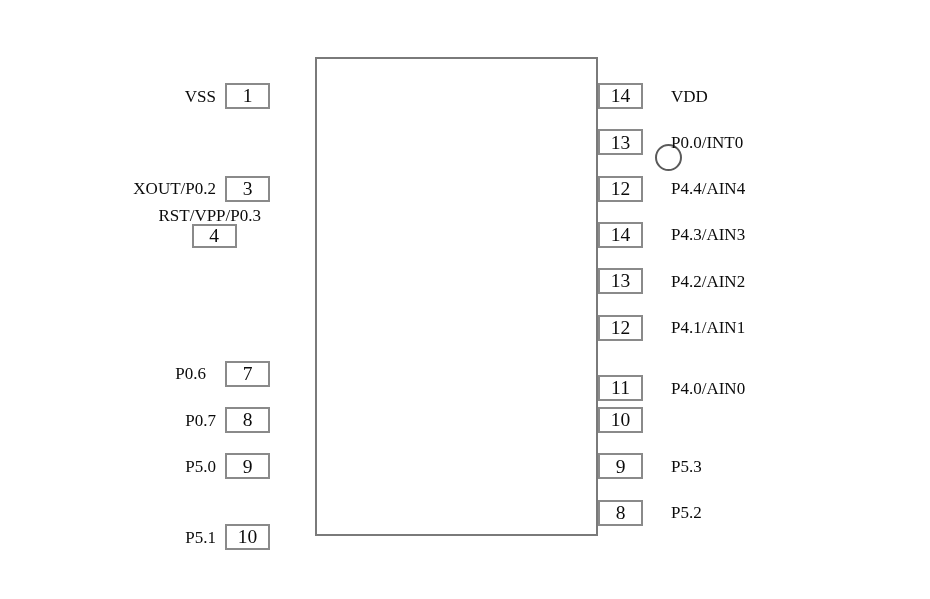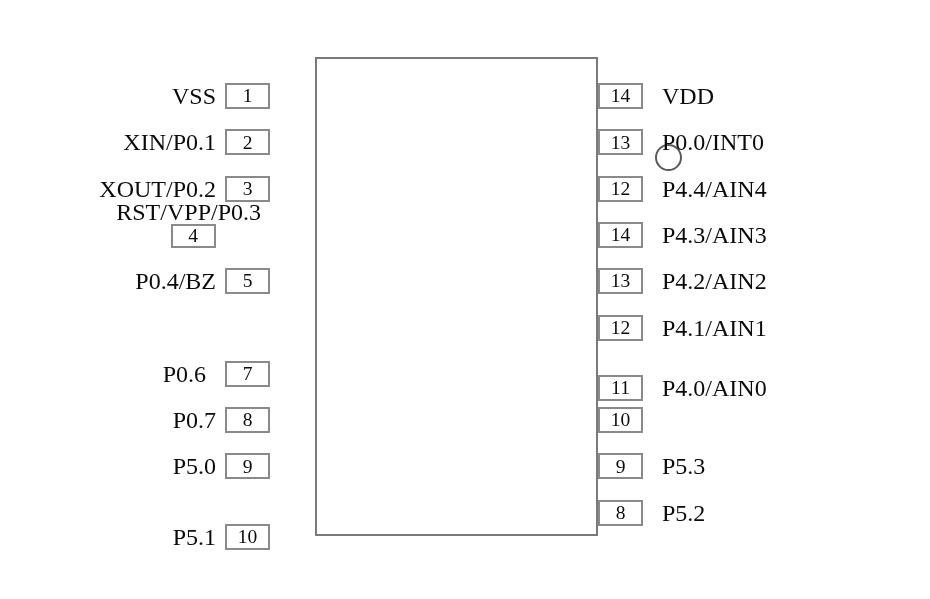--- a/index.html
+++ b/index.html
@@ -55,27 +55,27 @@
     justify-content: flex-end;
   }
   .pin-row.right {
     left: 598px;
     flex-direction: row;
     justify-content: center;
     gap: 10px;
   }
 
   .pin-label {
-    font-size: 24px;
+    font-size: 17px;
     color: #0b0b0b;
     white-space: nowrap;
     line-height: 1;
   }
   .pin-row.left .pin-label  { margin-right: 9px; text-align: right; }
-  .pin-row.right .pin-label { margin-left: 9px;  text-align: left;  }
+  .pin-row.right .pin-label { margin-left: 18px;  text-align: left;  }
 
   .pin-box {
     width: 45px;
     height: 26px;
     box-sizing: border-box;
     border: 2px solid #8a8a8a;
     background: #ffffff;
     display: flex;
     align-items: center;
     justify-content: center;
@@ -96,35 +96,27 @@
     <div id="pin1-marker"></div>
   </div>
 
   <div id="left-pins"></div>
   <div id="right-pins"></div>
 
 <div class="pin-row left" style="top: 83px;">
       <div class="pin-label">VSS</div>
       <div class="pin-box">1</div>
     </div>
-    <div class="pin-row left" style="top: 129.3px;">
-      <div class="pin-label">XIN/P0.1</div>
-      <div class="pin-box">2</div>
-    </div>
     <div class="pin-row left" style="top: 175.6px; font-family: Liberation Serif, serif;">
       <div class="pin-label">XOUT/P0.2</div>
       <div class="pin-box">3</div>
     </div>
     <div class="pin-row left" style="top: 221.9px; flex-direction: column;">
       <div class="pin-label">RST/VPP/P0.3</div>
       <div class="pin-box">4</div>
-    </div>
-    <div class="pin-row left" style="top: 268.2px;">
-      <div class="pin-label">P0.4/BZ</div>
-      <div class="pin-box">5</div>
     </div>
     <div class="pin-row left" style="top: 360.8px; gap: 10px;">
       <div class="pin-label">P0.6</div>
       <div class="pin-box">7</div>
     </div>
     <div class="pin-row left" style="top: 407.1px;">
       <div class="pin-label">P0.7</div>
       <div class="pin-box">8</div>
     </div>
     <div class="pin-row left" style="top: 453.4px;">

